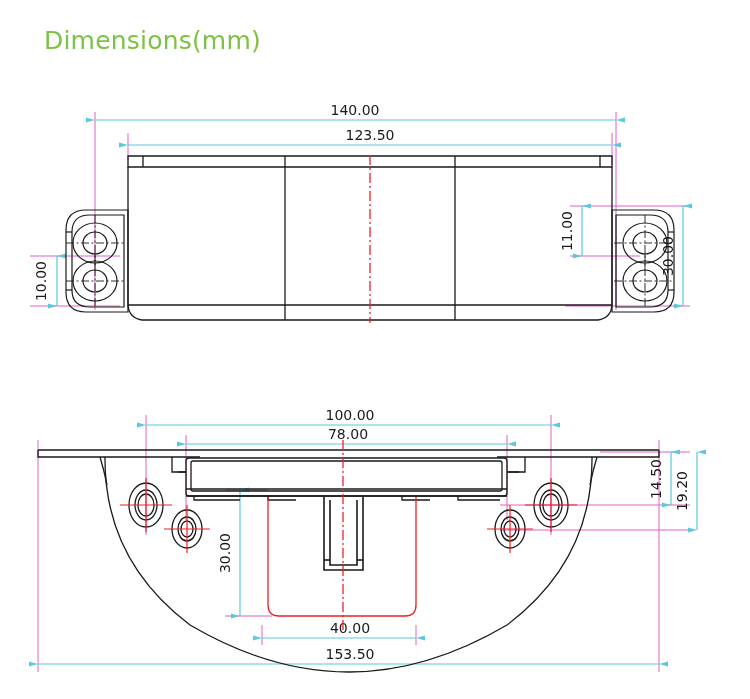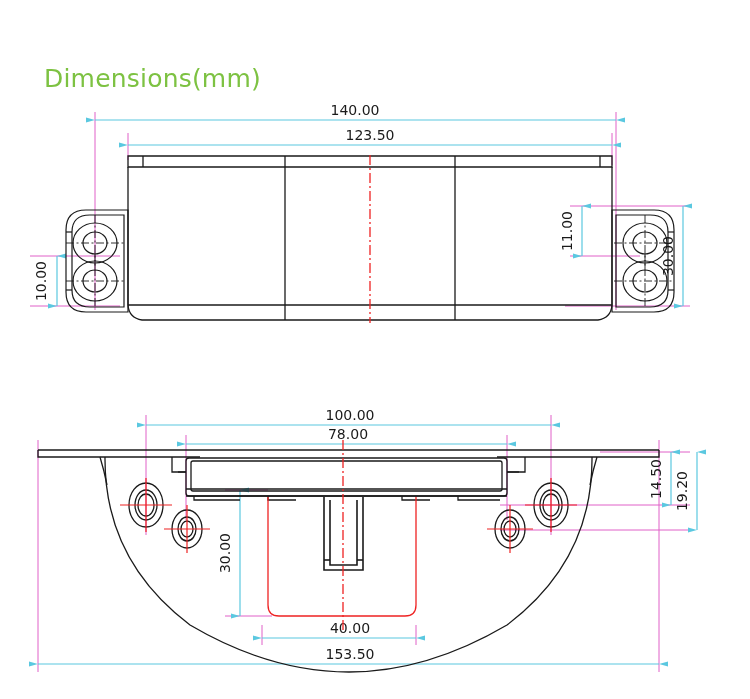--- a/index.html
+++ b/index.html
@@ -16,21 +16,20 @@
   }
   #page-title {
     position: absolute;
     left: 44px;
     top: 26px;
     font-size: 25px;
     font-family: "DejaVu Sans", sans-serif;
     color: #7dc242;
     letter-spacing: 0.2px;
     white-space: nowrap;
-    margin-top: 38px;
   }
   #drawing-canvas {
     position: absolute;
     left: 0;
     top: 0;
     width: 750px;
     height: 699px;
   }
   .dim-text {
     font-family: "DejaVu Sans", sans-serif;

